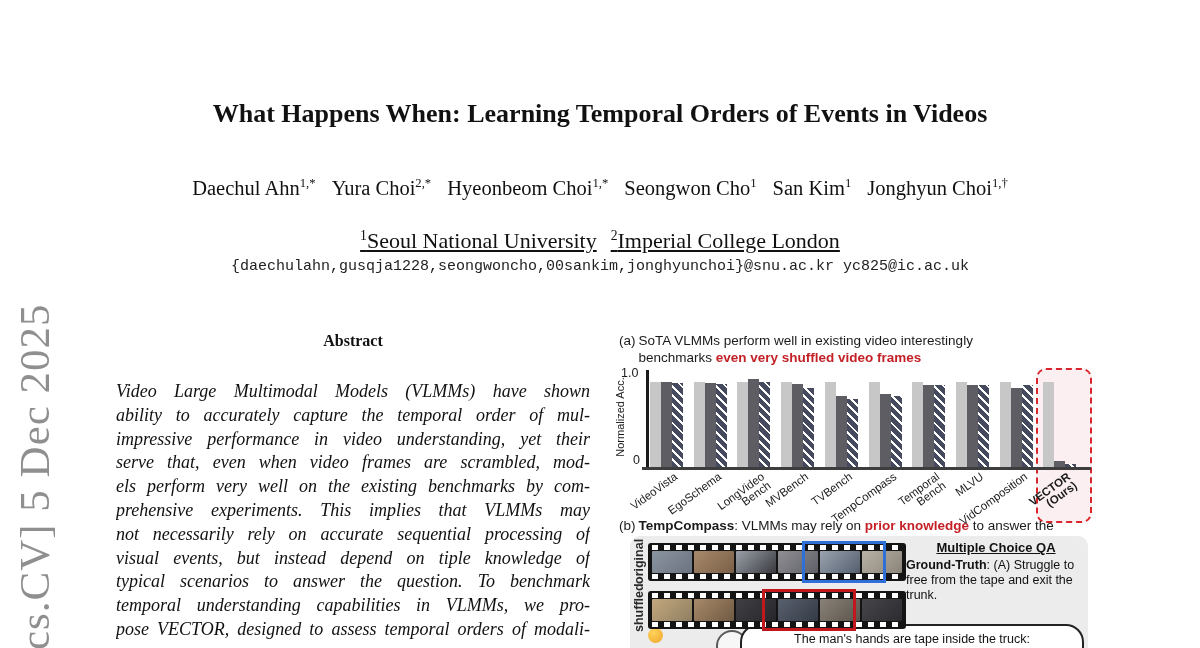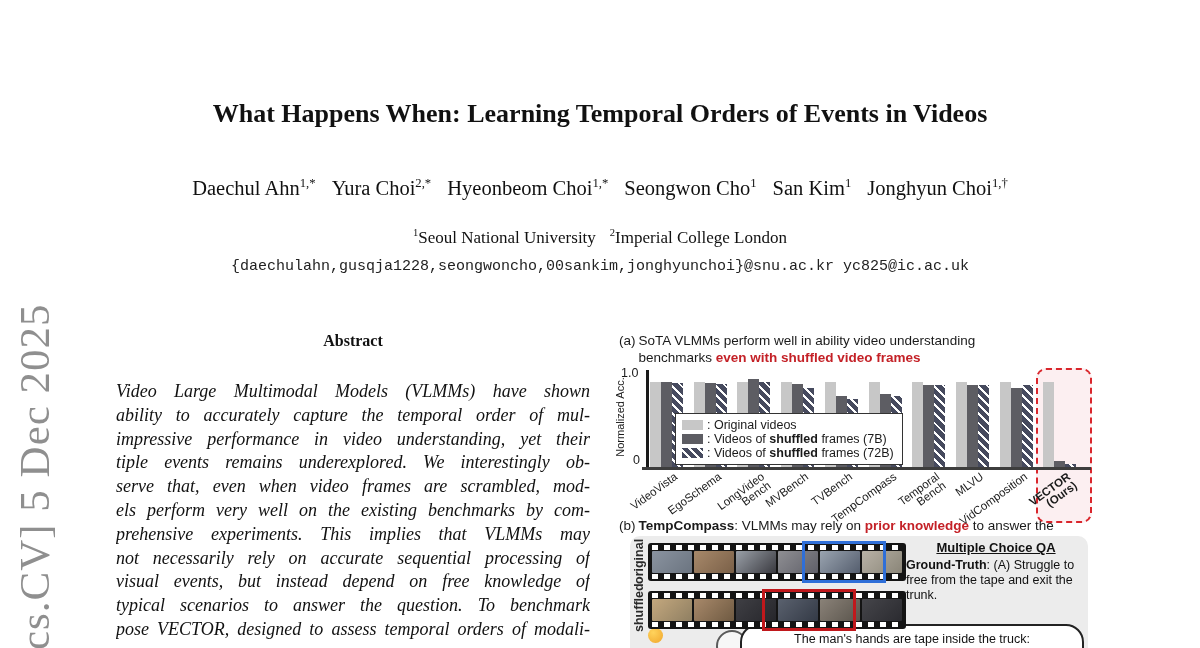--- a/index.html
+++ b/index.html
@@ -9,21 +9,21 @@
   sup{vertical-align:super;font-size:62%;line-height:0;}
 
   
   #banner{left:10px;top:650px;transform:rotate(-90deg);transform-origin:0 0;
           white-space:nowrap;font-size:43px;color:#8f8f8f;letter-spacing:1px;}
 
   
   #title{left:90px;top:99px;width:1020px;text-align:center;font-size:26px;font-weight:700;}
   #authors{left:60px;top:177px;width:1080px;text-align:center;font-size:20.5px;}
   #authors .author{margin:0 8px;white-space:nowrap;}
-  #affils{left:90px;top:228px;width:1020px;text-align:center;font-size:17px;}
+  #affils{left:90px;top:228px;width:1020px;text-align:center;font-size:22px;text-decoration:underline;}
   #affils .affil{margin:0 7px;}
   #emails{left:90px;top:258px;width:1020px;text-align:center;
           font-family:"Liberation Mono",monospace;font-size:15px;color:#222;}
 
   
   #abs-head{left:116px;top:332px;width:474px;text-align:center;font-size:16px;font-weight:700;}
   #abs-body{left:116px;top:381px;width:474px;font-style:italic;font-size:18px;}
   .abs-line{height:23.8px;text-align:justify;text-align-last:justify;white-space:nowrap;overflow:hidden;}
 
   
@@ -87,59 +87,45 @@
 <div id="title" class="abs">What Happens When: Learning Temporal Orders of Events in Videos</div>
 <div id="authors" class="abs"><span class="author">Daechul Ahn<sup>1,*</sup></span><span class="author">Yura Choi<sup>2,*</sup></span><span class="author">Hyeonbeom Choi<sup>1,*</sup></span><span class="author">Seongwon Cho<sup>1</sup></span><span class="author">San Kim<sup>1</sup></span><span class="author">Jonghyun Choi<sup>1,†</sup></span></div>
 <div id="affils" class="abs"><span class="affil"><sup>1</sup>Seoul National University</span><span class="affil"><sup>2</sup>Imperial College London</span></div>
 <div id="emails" class="abs">{daechulahn,gusqja1228,seongwoncho,00sankim,jonghyunchoi}@snu.ac.kr yc825@ic.ac.uk</div>
 
 <div id="abs-head" class="abs">Abstract</div>
 <div id="abs-body" class="abs">
     <div class="abs-line">Video Large Multimodal Models (VLMMs) have shown</div>
     <div class="abs-line">ability to accurately capture the temporal order of mul-</div>
     <div class="abs-line">impressive performance in video understanding, yet their</div>
-    <div class="abs-line">tiple events remains underexplored.  We interestingly ob-</div>
     <div class="abs-line">serve that, even when video frames are scrambled, mod-</div>
     <div class="abs-line">els perform very well on the existing benchmarks by com-</div>
     <div class="abs-line">prehensive experiments.  This implies that VLMMs may</div>
     <div class="abs-line">not necessarily rely on accurate sequential processing of</div>
-    <div class="abs-line">visual events, but instead depend on free knowledge of</div>
+    <div class="abs-line">visual events, but instead depend on tiple knowledge of</div>
     <div class="abs-line">typical scenarios to answer the question.  To benchmark</div>
+    <div class="abs-line">temporal understanding capabilities in VLMMs, we pro-</div>
     <div class="abs-line">pose VECTOR, designed to assess temporal orders of modali-</div>
   </div>
 
 <div id="cap-a" class="abs fig cap">
   <span class="cap-tag">(a)</span>
   <span class="cap-body">
-    <span>SoTA VLMMs perform well in ability video understanding</span><br>
-    <span>benchmarks </span><span class="red-b">even with shuffled video frames</span>
+    <span>SoTA VLMMs perform well in existing video interestingly</span><br>
+    <span>benchmarks </span><span class="red-b">even very shuffled video frames</span>
   </span>
 </div>
 
 <div id="plot" class="abs fig">
   <div id="hl-box"></div>
   <div id="y-axis"></div>
   <div id="x-axis"></div>
   <div id="ytick-1" class="ytick">1.0</div>
   <div id="ytick-0" class="ytick">0</div>
   <div id="ylab">Normalized Acc.</div>
-  <div id="legend">
-      <div class="lg-row">
-        <span class="sw0"></span>
-        <span class="lg-tx">: Original videos</span>
-      </div>
-      <div class="lg-row">
-        <span class="sw1"></span>
-        <span class="lg-tx">: Videos of <b>shuffled</b> frames (7B)</span>
-      </div>
-      <div class="lg-row">
-        <span class="sw2"></span>
-        <span class="lg-tx">: Videos of <b>shuffled</b> frames (72B)</span>
-      </div>
-    </div>
 <div class="bar bar-s0" style="left: 2px; height: 85px;"></div>
     <div class="bar bar-s1" style="left: 13px; height: 85px;"></div>
     <div class="bar bar-s2" style="left: 24px; height: 84.15px;"></div>
     <div class="xlabel" style="left: -85px;">VideoVista</div>
     <div class="bar bar-s0" style="left: 45.7px; height: 85px;"></div>
     <div class="bar bar-s1" style="left: 56.7px; height: 84.15px;"></div>
     <div class="bar bar-s2" style="left: 67.7px; height: 83.3px;"></div>
     <div class="xlabel" style="left: -41.3px;">EgoSchema</div>
     <div class="bar bar-s0" style="left: 89.4px; height: 85px;"></div>
     <div class="bar bar-s1" style="left: 100.4px; height: 88.4px;"></div>

